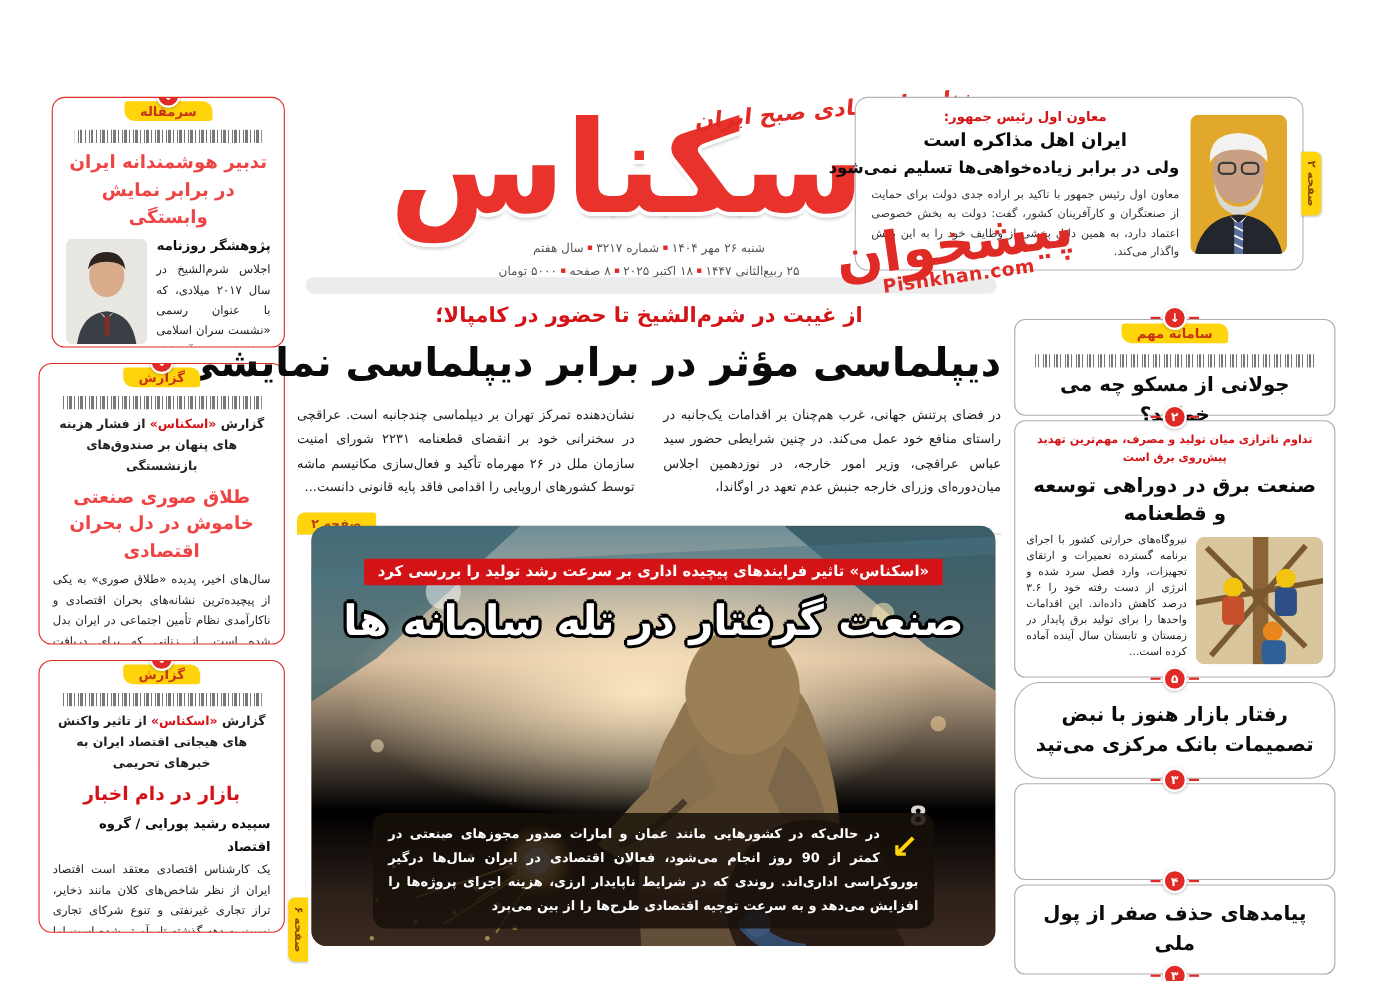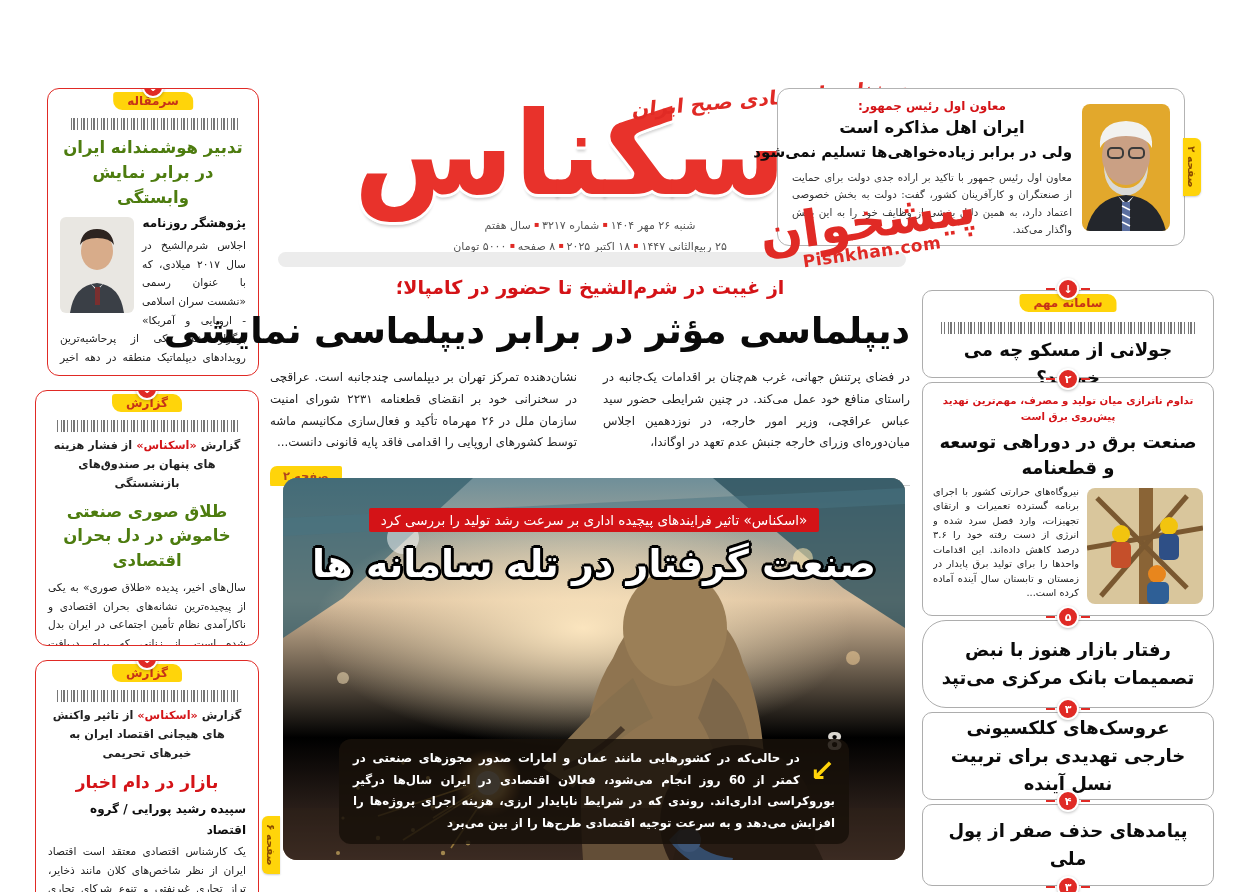--- a/index.html
+++ b/index.html
@@ -47,22 +47,22 @@
     padding:8px 3px; white-space:nowrap; z-index:2; box-shadow:0 1px 2px rgba(0,0,0,.2);
   }
 
   
   .left-col{position:absolute; left:35px; top:88px; width:224px;}
   .lbox{
     position:relative; border:1.6px solid var(--red); border-radius:12px;
     background:#fff; padding:22px 12px 8px; overflow:hidden;
   }
   .lbox+.lbox{margin-top:14px;}
-  #lbox1{height:288px;margin-left:12px;} #lbox2{height:256px;} #lbox3{height:248px;}
-  .lbox-title{font-size:16.5px; font-weight:bold; text-align:center; line-height:1.5; margin:6px 0 4px; color:#4d7c0f;}
+  #lbox1{height:228px;margin-left:12px;} #lbox2{height:256px;} #lbox3{height:248px;}
+  .lbox-title{font-size:16.5px; font-weight:bold; text-align:center; line-height:1.5; margin:6px 0 4px; color:#ef4444;}
   .lbox-kicker{font-size:11.3px; font-weight:bold; text-align:center; line-height:1.7; color:#222; margin-top:4px;}
   .lbox-kicker .brand{color:var(--accent);}
   .red-title{color:var(--accent); font-size:17px;}
   .lbox-body{font-size:10.6px; line-height:1.76; text-align:justify; color:#222; margin-top:2px;}
   .author-photo{float:left; width:74px; height:96px; border-radius:6px; margin:3px 8px 4px 0; overflow:hidden;}
   .author-name,.author-role{font-weight:bold; font-size:12px; line-height:1.65; color:#0d0d0d;}
   .author-line{font-weight:bold; font-size:12px; line-height:1.7; color:#0d0d0d; margin-top:2px;}
 
   
   .masthead{position:absolute; left:270px; top:86px; width:640px; text-align:center;}
@@ -92,21 +92,21 @@
   .lead-sep{border-top:1px solid #cfcfcf; margin-top:-1px;}
 
   
   .photo-card{
     position:absolute; left:283px; top:478px; width:622px; height:382px;
     border-radius:14px; overflow:hidden; background:#8c6b4e;
   }
   .photo-card svg.scene{position:absolute; inset:0;}
   .photo-strip{
     position:relative; margin:30px auto 0; display:table;
-    background:var(--accent); color:#fff; font-weight:normal; font-size:13.5px;
+    background:var(--accent); color:#fff; font-weight:bold; font-size:13.5px;
     padding:4px 12px; border-radius:2px; z-index:2;
   }
   .photo-title{
     position:relative; z-index:2; text-align:center; margin-top:10px;
     font-size:38px; font-weight:bold; color:#fff;
     text-shadow:2px 2px 0 #000,-2px -2px 0 #000,2px -2px 0 #000,-2px 2px 0 #000,
       0 3px 0 #000,3px 0 0 #000,0 -3px 0 #000,-3px 0 0 #000;
   }
   .photo-caption{
     position:absolute; z-index:2; bottom:16px; left:50%; transform:translateX(-50%);
@@ -335,21 +335,21 @@
     <circle cx="455" cy="345" r="78" fill="#2b1d14"></circle>
     <path d="M390 382 Q400 330 455 322 Q520 330 540 382 Z" fill="#241811"></path>
     <path d="M398 350 q20 28 52 30 l-4 16 q-40 -6 -60 -34 z" fill="#3a6fb0"></path>
     <circle cx="406" cy="362" r="12" fill="#4a80c4"></circle>
     <rect x="0" y="330" width="622" height="52" fill="#2e2118" opacity=".45"></rect>
   </svg>
   <div class="photo-strip">«اسکناس» تاثیر فرایندهای پیچیده اداری بر سرعت رشد تولید را بررسی کرد</div>
   <h2 class="photo-title">صنعت گرفتار در تله سامانه ها</h2>
   <div class="photo-caption">
     <span class="corner-arrow">↙</span>
-    <span>در حالی‌که در کشورهایی مانند عمان و امارات صدور مجوزهای صنعتی در کمتر از 60 روز انجام می‌شود، فعالان اقتصادی در ایران سال‌ها درگیر بوروکراسی اداری‌اند. روندی که در شرایط ناپایدار ارزی، هزینه اجرای پروژه‌ها را افزایش می‌دهد و به سرعت توجیه اقتصادی طرح‌ها را از بین می‌برد</span>
+    <span>در حالی‌که در کشورهایی مانند عمان و امارات صدور مجوزهای صنعتی در کمتر از 90 روز انجام می‌شود، فعالان اقتصادی در ایران سال‌ها درگیر بوروکراسی اداری‌اند. روندی که در شرایط ناپایدار ارزی، هزینه اجرای پروژه‌ها را افزایش می‌دهد و به سرعت توجیه اقتصادی طرح‌ها را از بین می‌برد</span>
   </div>
 </div>
 <span class="vtab vtab-photo">صفحه ۶</span>
 
 <div class="right-col">
 
   <div class="rbox" id="rboxA">
     <span class="circle-badge at-top">↓</span>
     <div class="barcode"></div>
     <span class="box-tab">سامانه مهم</span>
@@ -386,23 +386,20 @@
   </div>
 
   <div class="rbox" id="rboxC">
     <div class="r-center">
       <h3 class="r-title">رفتار بازار هنوز با نبض تصمیمات بانک مرکزی می‌تپد</h3>
     </div>
     <span class="circle-badge at-bottom">۳</span>
   </div>
 
   <div class="rbox" id="rboxD">
-    <div class="r-center">
-      <h3 class="r-title">عروسک‌های کلکسیونی خارجی تهدیدی برای تربیت نسل آینده</h3>
-    </div>
     <span class="circle-badge at-bottom">۴</span>
   </div>
 
   <div class="rbox" id="rboxE">
     <div class="r-center">
       <h3 class="r-title">پیامدهای حذف صفر از پول ملی</h3>
     </div>
     <span class="circle-badge at-bottom">۳</span>
   </div>
 </div>

